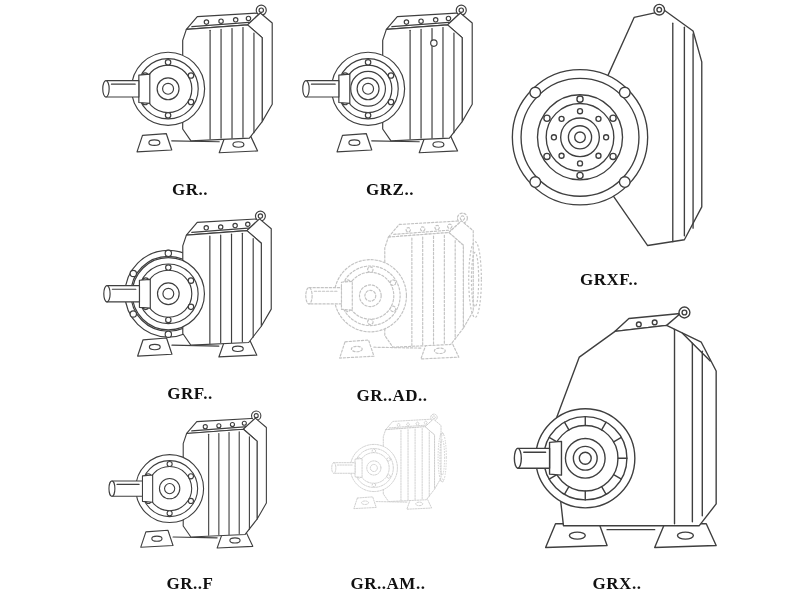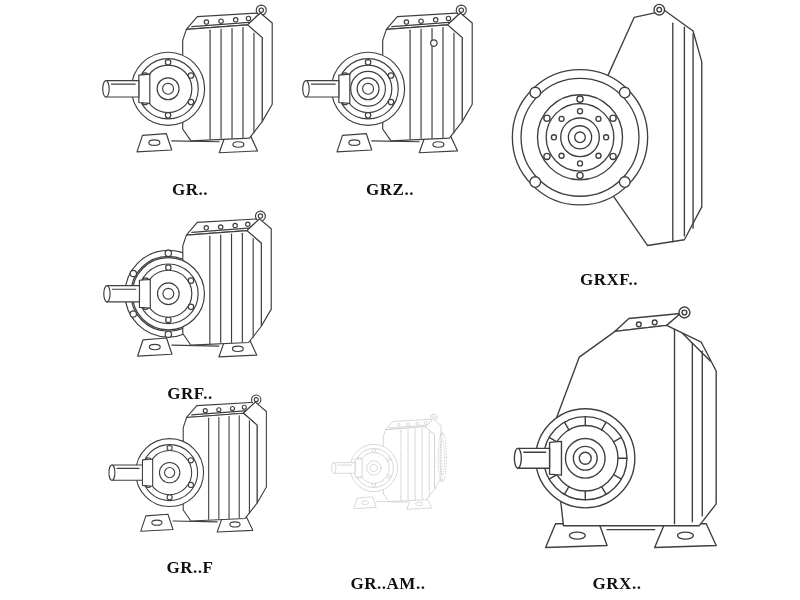--- a/index.html
+++ b/index.html
@@ -212,22 +212,32 @@
   <figure class="model-cell" style="left:88px;top:208px;width:204px;height:200px;align-items:center;">
     <div class="art">
       <svg class="drawing" viewBox="0 0 200 185" preserveAspectRatio="xMidYMid meet">
         <use href="#sym-flange"></use>
         <use href="#sym-iso"></use>
       </svg>
     </div>
     <figcaption class="label">GRF..</figcaption>
   </figure>
 
-
-  <figure class="model-cell" style="left:88px;top:392px;width:204px;height:190px;">
+  <figure class="model-cell" style="left:288px;top:210px;width:208px;height:200px;">
+    <div class="art">
+      <svg class="drawing faint dashed" viewBox="0 0 200 185" preserveAspectRatio="xMidYMid meet">
+        <use href="#sym-iso"></use>
+        <ellipse cx="192" cy="77" rx="7" ry="42" fill="none" stroke="currentColor" stroke-width="1.3"></ellipse>
+        <ellipse cx="192" cy="77" rx="4" ry="30" fill="none" stroke="currentColor" stroke-width="1.3"></ellipse>
+      </svg>
+    </div>
+    <figcaption class="label">GR..AD..</figcaption>
+  </figure>
+
+  <figure class="model-cell" style="left:88px;top:408px;width:204px;height:190px;">
     <div class="art">
       <svg class="drawing" viewBox="0 0 200 185" preserveAspectRatio="xMidYMid meet">
           <use href="#sym-iso"></use>
         </svg>
     </div>
     <figcaption class="label">GR..F</figcaption>
   </figure>
 
   <figure class="model-cell" style="left:288px;top:412px;width:200px;height:186px;gap:44px;">
     <div class="art">

